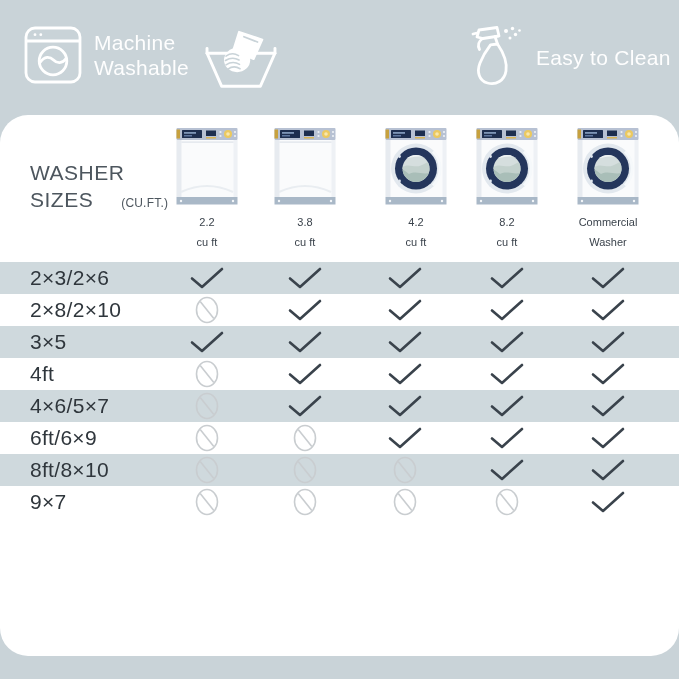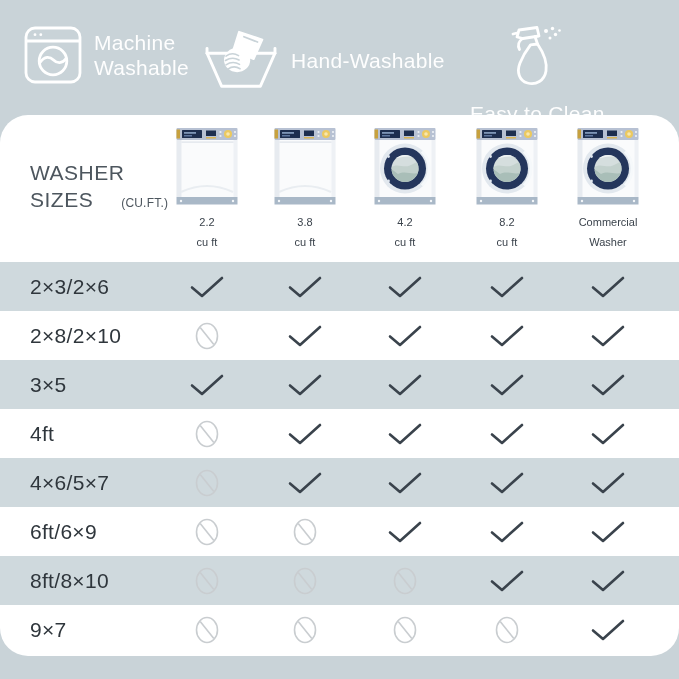--- a/index.html
+++ b/index.html
@@ -15,21 +15,21 @@
   
   .card{position:absolute;left:0;top:115px;width:679px;height:541px;background:#ffffff;border-radius:28px;}
   .tbl-title{position:absolute;left:30px;top:44px;font-size:21px;line-height:27px;color:#4d565e;letter-spacing:.5px;}
   .tbl-title .small{font-size:12px;letter-spacing:.2px;margin-left:28px;}
   .col{position:absolute;top:12px;width:112px;text-align:center;}
   .col .washer{display:inline-block;line-height:0;}
   .col .col-label{margin-top:3px;font-size:11px;line-height:20px;color:#3b434c;}
 
   
   .rows{position:absolute;left:0;top:147px;width:679px;}
-  .row{position:relative;height:49px;}
+  .row{position:relative;height:32px;}
   .row.shaded{background:var(--row-shade,#cfd9dd);}
   .row .size{position:absolute;left:30px;top:50%;transform:translateY(-50%);font-size:21px;color:#2f363c;letter-spacing:.3px;}
   .cell{position:absolute;top:50%;transform:translate(-50%,-50%);line-height:0;}
 </style>
 </head>
 <body>
 
 <div class="stage" style="--page-bg: #c9d3d8; --row-shade: #cfd9dd;">
 
   <header class="banner" id="banner">
@@ -53,25 +53,22 @@
             <path d="M4 27 L25 27"></path>
             <path d="M53 27 L74 27"></path>
             <path d="M37 5 L61 13 L52 33 L31 24 Z" fill="#fff" stroke="#fff" stroke-width="2"></path>
             <path d="M42 10 L56 15.5" stroke="#c9d3d8" stroke-width="1.8"></path>
             <ellipse cx="35" cy="34" rx="13.5" ry="12.5" fill="#fff" stroke="none"></ellipse>
             <path d="M23.5 30 Q30 25.5 36.5 29.5" stroke="#c9d3d8" stroke-width="1.6" fill="none"></path>
             <path d="M23 34.5 Q30 30 37 34" stroke="#c9d3d8" stroke-width="1.6" fill="none"></path>
             <path d="M23.5 39 Q30.5 34.5 37.5 38.5" stroke="#c9d3d8" stroke-width="1.6" fill="none"></path>
             <path d="M25.5 43.5 Q31.5 39 38 43" stroke="#c9d3d8" stroke-width="1.6" fill="none"></path>
           </svg></span>
-        <div class="f-label">
-          <div>Hand-Washable</div>
-        </div>
       </div>
-      <div class="feature" style="left: 470px; top: 25px; flex-direction: column;">
+      <div class="feature" style="left: 470px; top: 25px;">
         <span class="f-icon"><svg width="54" height="64" viewBox="0 0 54 64" fill="none" stroke="#fff" stroke-width="2.8" stroke-linecap="round" stroke-linejoin="round">
             <path d="M7 12 L9 5 L27 2.5 L29 11 L13 13.5 Z"></path>
             <path d="M3 9 L7.2 8"></path>
             <path d="M12.5 13.5 C8.5 16.5 7.5 20.5 9.5 24.5"></path>
             <path d="M25 11.5 L27.5 19"></path>
             <path d="M27.5 19 C33 27 37.5 36 36 46 C34.5 55.5 26 60.5 17.5 58 C9 55.5 6.5 47 10 38 C12.5 31.5 16.5 25 20.5 19.8 Z"></path>
             <circle cx="36" cy="6" r="2" fill="#fff" stroke="none"></circle>
             <circle cx="42.5" cy="3.5" r="1.7" fill="#fff" stroke="none"></circle>
             <circle cx="45.5" cy="9.5" r="1.7" fill="#fff" stroke="none"></circle>
             <circle cx="40" cy="13" r="1.5" fill="#fff" stroke="none"></circle>
@@ -134,21 +131,21 @@
               <circle cx="60" cy="9" r="1.1" fill="#eef2f6"></circle>
               <circle cx="53" cy="7" r="4" fill="#ecc95f"></circle>
               <circle cx="53" cy="7" r="1.8" fill="#f8e7ad"></circle>
               <rect x="1.5" y="70" width="61" height="7.5" fill="#a9b8c7"></rect>
               <circle cx="6" cy="74" r="1.2" fill="#f2f5f8"></circle>
               <circle cx="58" cy="74" r="1.2" fill="#f2f5f8"></circle>
             </svg></span><div class="col-label">
             <div>3.8</div>
             <div>cu ft</div>
           </div></div>
-        <div class="col" style="left: 349px;"><span class="washer"><svg width="64" height="78" viewBox="0 0 64 78">
+        <div class="col" style="left: 360px;"><span class="washer"><svg width="64" height="78" viewBox="0 0 64 78">
               <rect x="1.5" y="13" width="61" height="57" fill="#fafbfc"></rect>
               <rect x="1.5" y="13" width="5" height="57" fill="#e7ebf0"></rect>
               <rect x="58.5" y="13" width="4" height="57" fill="#eef1f5"></rect>
               <rect x="1.5" y="1" width="61" height="12" rx="1" fill="#b7c1d3"></rect>
               <rect x="1.5" y="2.5" width="3.5" height="9" fill="#c7a13e"></rect>
               <rect x="7" y="3" width="20" height="8" rx="0.5" fill="#1d2e4f"></rect>
               <rect x="9" y="5" width="12" height="1.8" fill="#7e96b8"></rect>
               <rect x="9" y="8" width="8" height="1.5" fill="#5e77a0"></rect>
               <rect x="31" y="3.5" width="10" height="5.5" fill="#1d2e4f"></rect>
               <rect x="31" y="10" width="10" height="1.5" fill="#d8b456"></rect>

